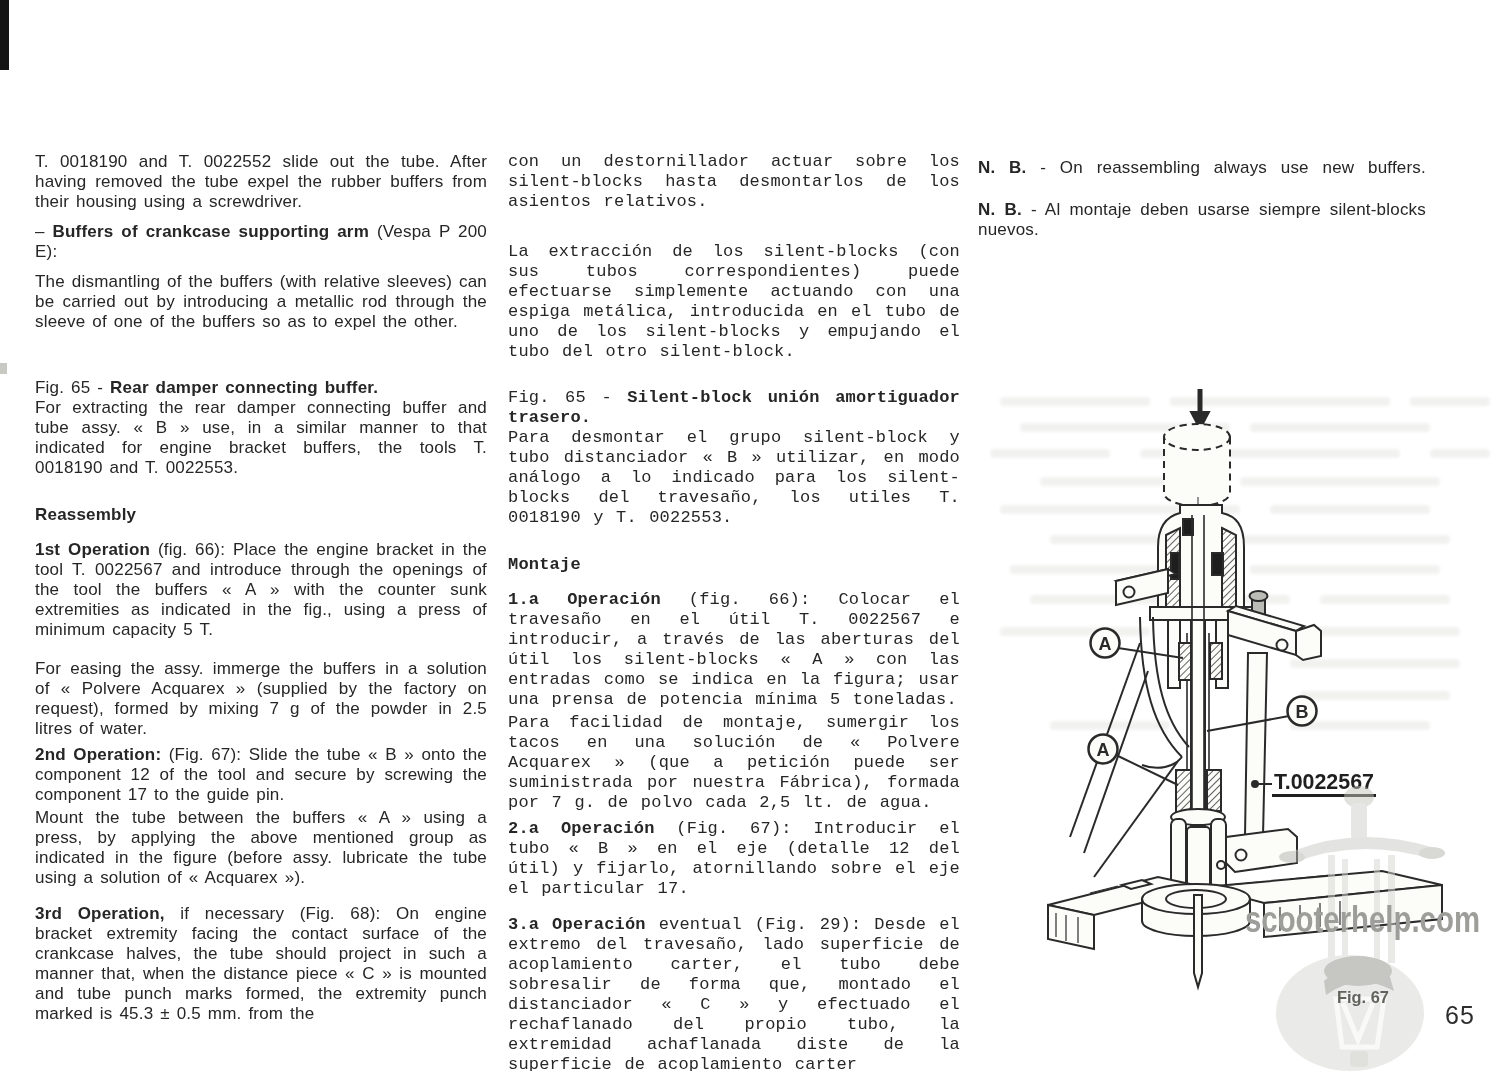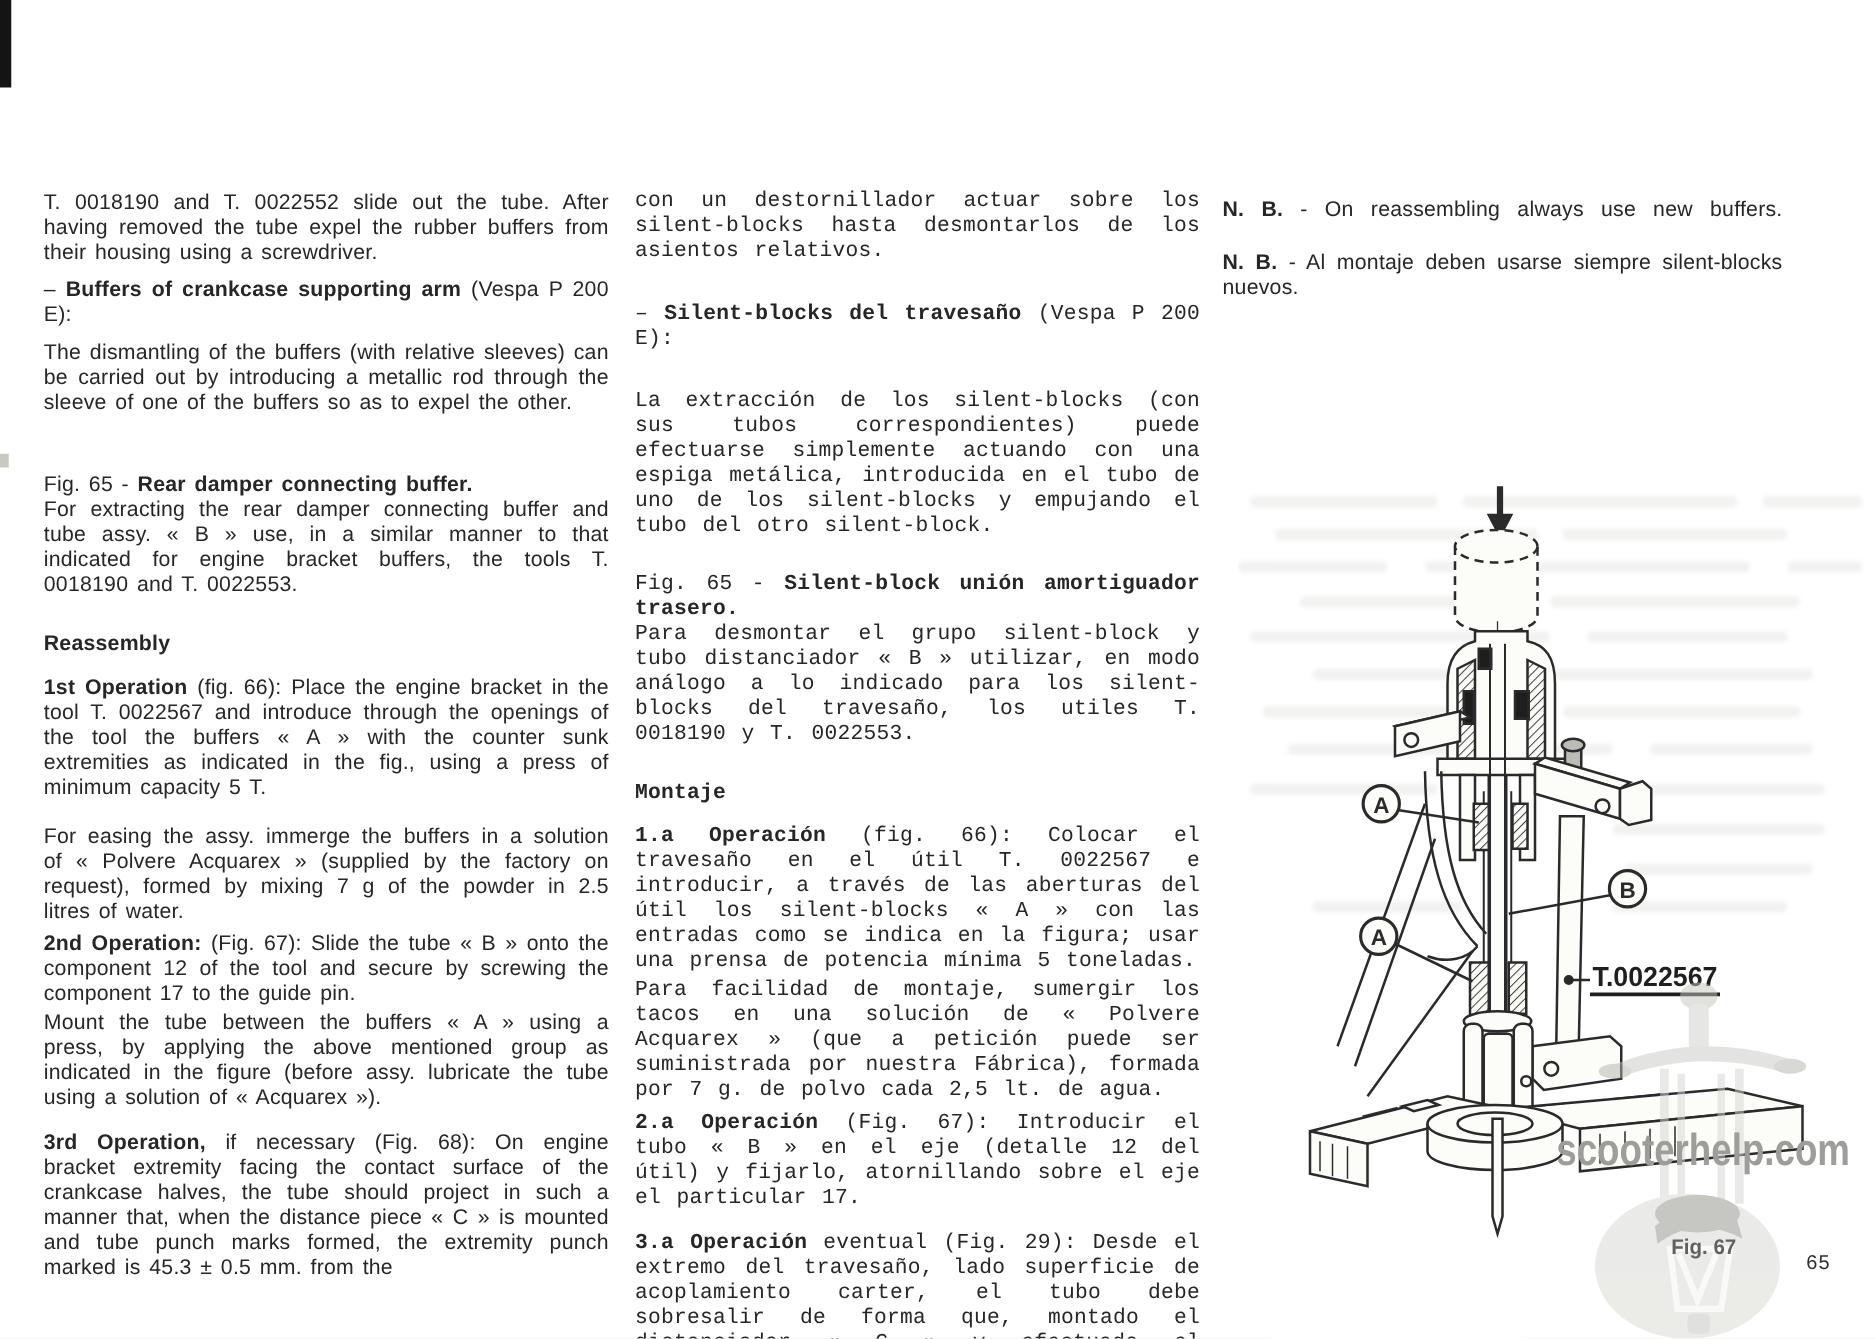--- a/index.html
+++ b/index.html
@@ -20,21 +20,21 @@
     word-spacing:2px;
     letter-spacing:0.2px;
   }
   .col p{margin:0;}
   .col b{font-weight:700;}
   .stretch{text-align-last:justify;}
   .scan-mark{position:absolute;background:#141414;}
   .speck{position:absolute;background:#c9c9c4;}
   .pagenum{
     position:absolute;
-    font-size:16px;line-height:1;
+    font-size:25px;line-height:1;
     color:#2e2e2e;letter-spacing:1px;
   }
   .fig{position:absolute;left:990px;top:385px;width:510px;height:686px;}
 </style>
 </head>
 <body>
 
 <div class="page">
 
   <div class="scan-mark" style="left:0;top:0;width:9px;height:70px;"></div>
@@ -49,21 +49,20 @@
     <p style="margin-top:27px"><span></span><b>Reassembly</b><span></span><span></span></p>
     <p style="margin-top:15px"><span></span><b>1st Operation</b><span> (fig. 66): Place the engine bracket in the tool T. 0022567 and introduce through the openings of the tool the buffers « A » with the counter sunk extremities as indicated in the fig., using a press of minimum capacity 5 T.</span><span></span></p>
     <p style="margin-top:19px"><span></span><b></b><span></span><span>For easing the assy. immerge the buffers in a solution of « Polvere Acquarex » (supplied by the factory on request), formed by mixing 7 g of the powder in 2.5 litres of water.</span></p>
     <p style="margin-top:6px"><span></span><b>2nd Operation:</b><span> (Fig. 67): Slide the tube « B » onto the component 12 of the tool and secure by screwing the component 17 to the guide pin.</span><span></span></p>
     <p style="margin-top:3px"><span></span><b></b><span></span><span>Mount the tube between the buffers « A » using a press, by applying the above mentioned group as indicated in the figure (before assy. lubricate the tube using a solution of « Acquarex »).</span></p>
     <p style="margin-top:16px"><span></span><b>3rd Operation,</b><span> if necessary (Fig. 68): On engine bracket extremity facing the contact surface of the crankcase halves, the tube should project in such a manner that, when the distance piece « C » is mounted and tube punch marks formed, the extremity punch marked is 45.3 ± 0.5 mm. from the</span><span></span></p>
   </div>
 
   <div class="col" style="left:508px;top:152px;font-family:Liberation Mono, monospace;">
     <p style="margin-top:0"><span></span><b></b><span></span><span>con un destornillador actuar sobre los silent-blocks hasta desmontarlos de los asientos relativos.</span></p>
-    <p class="stretch" style="margin-top:30px"><span>– </span><b>Silent-blocks del travesaño</b><span> (Vespa P 200 E):</span><span></span></p>
     <p style="margin-top:30px"><span></span><b></b><span></span><span>La extracción de los silent-blocks (con sus tubos correspondientes) puede efectuarse simplemente actuando con una espiga metálica, introducida en el tubo de uno de los silent-blocks y empujando el tubo del otro silent-block.</span></p>
     <p style="margin-top:26px"><span>Fig. 65 - </span><b>Silent-block unión amortiguador trasero.</b><span></span><span></span></p>
     <p style="margin-top:0"><span></span><b></b><span></span><span>Para desmontar el grupo silent-block y tubo distanciador « B » utilizar, en modo análogo a lo indicado para los silent-blocks del travesaño, los utiles T. 0018190 y T. 0022553.</span></p>
     <p style="margin-top:27px"><span></span><b>Montaje</b><span></span><span></span></p>
     <p style="margin-top:15px"><span></span><b>1.a Operación</b><span> (fig. 66): Colocar el travesaño en el útil T. 0022567 e introducir, a través de las aberturas del útil los silent-blocks « A » con las entradas como se indica en la figura; usar una prensa de potencia mínima 5 toneladas.</span><span></span></p>
     <p style="margin-top:3px"><span></span><b></b><span></span><span>Para facilidad de montaje, sumergir los tacos en una solución de « Polvere Acquarex » (que a petición puede ser suministrada por nuestra Fábrica), formada por 7 g. de polvo cada 2,5 lt. de agua.</span></p>
     <p style="margin-top:6px"><span></span><b>2.a Operación</b><span> (Fig. 67): Introducir el tubo « B » en el eje (detalle 12 del útil) y fijarlo, atornillando sobre el eje el particular 17.</span><span></span></p>
     <p style="margin-top:16px"><span></span><b>3.a Operación</b><span> eventual (Fig. 29): Desde el extremo del travesaño, lado superficie de acoplamiento carter, el tubo debe sobresalir de forma que, montado el distanciador « C » y efectuado el rechaflanado del propio tubo, la extremidad achaflanada diste de la superficie de acoplamiento carter</span><span></span></p>
   </div>
 

